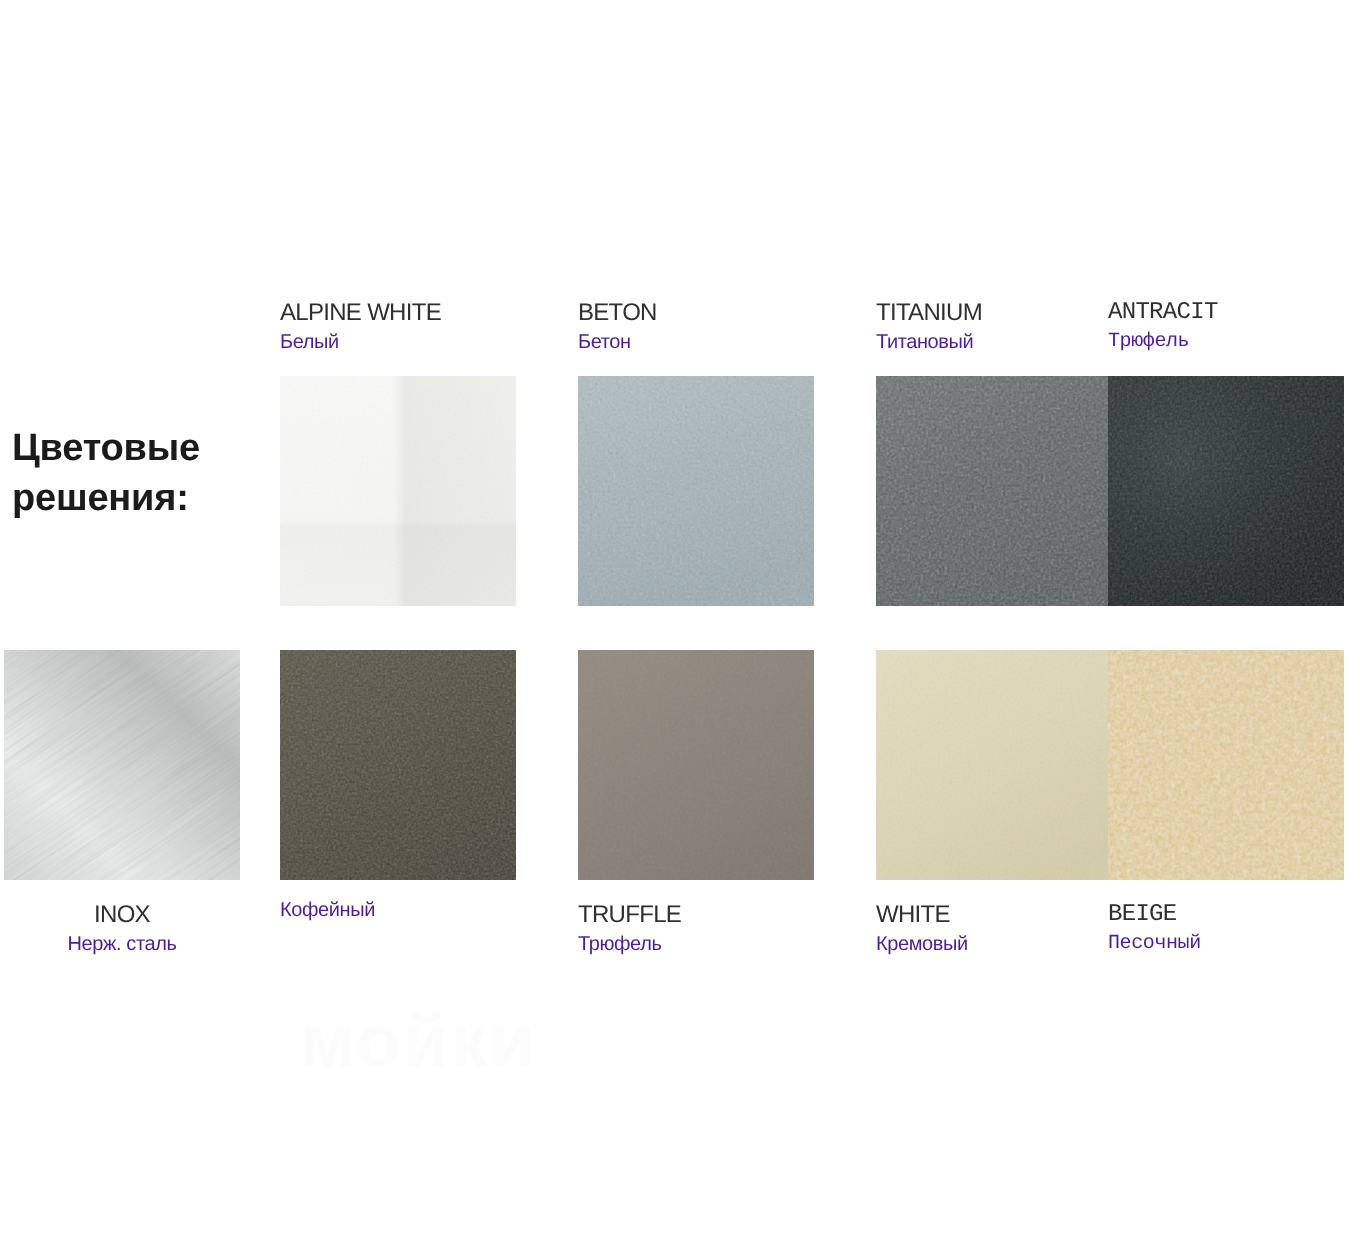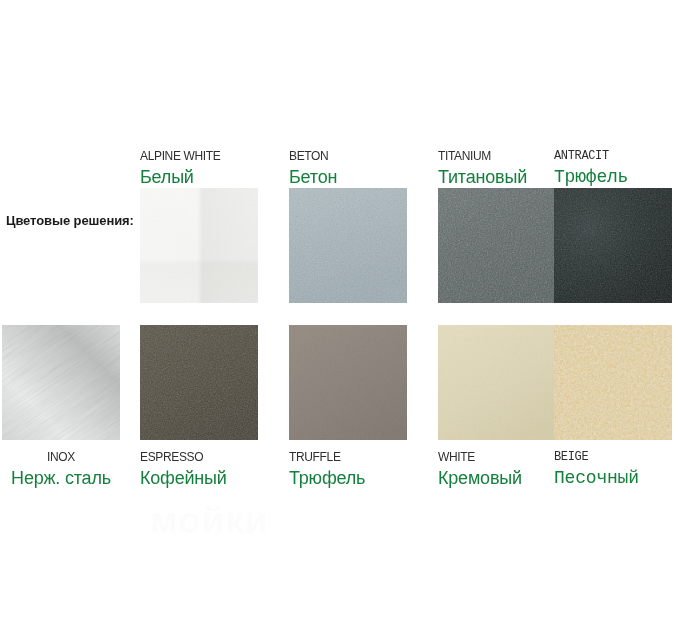--- a/index.html
+++ b/index.html
@@ -22,21 +22,21 @@
     width: 680px;
     height: 630px;
   }
 
   
   .side-heading {
     position: absolute;
     left: 6px;
     top: 212px;
     width: 130px;
-    font-size: 13px;
+    font-size: 19px;
     font-weight: bold;
     line-height: 1.32;
     color: #1b1b1b;
     letter-spacing: -0.1px;
   }
 
   
   .grid-row {
     position: absolute;
     left: 0;
@@ -79,22 +79,22 @@
   }
 
   .lbl-en {
     font-size: 12px;
     color: #2f2f2f;
     line-height: 1.42;
     letter-spacing: -0.35px;
     white-space: nowrap;
   }
   .lbl-ru {
-    font-size: 18px;
-    color: #15803d;
+    font-size: 10px;
+    color: #4c1d95;
     line-height: 1.42;
     letter-spacing: -0.2px;
     white-space: nowrap;
   }
 
   
   .watermark {
     position: absolute;
     left: 150px;
     top: 498px;
@@ -289,21 +289,20 @@
               <stop offset="0%" stop-color="#565143"></stop>
               <stop offset="50%" stop-color="#4d483b"></stop>
               <stop offset="100%" stop-color="#433e33"></stop>
             </linearGradient>
           </defs>
           <rect width="118" height="115" fill="url(#esG)"></rect>
           <rect width="118" height="115" filter="url(#grainEsp)" opacity="0.58"></rect>
         </svg>
       </div>
       <div class="labels-below">
-        <div class="lbl-en">ESPRESSO</div>
         <div class="lbl-ru">Кофейный</div>
       </div>
     </div>
 
     <div class="cell col-2">
       <div class="swatch">
         <svg viewBox="0 0 118 115" preserveAspectRatio="none" aria-hidden="true">
           <defs>
             <filter id="grainTru" x="0" y="0" width="100%" height="100%">
               <feTurbulence type="fractalNoise" baseFrequency="0.70" numOctaves="3" seed="53" result="n"></feTurbulence>

